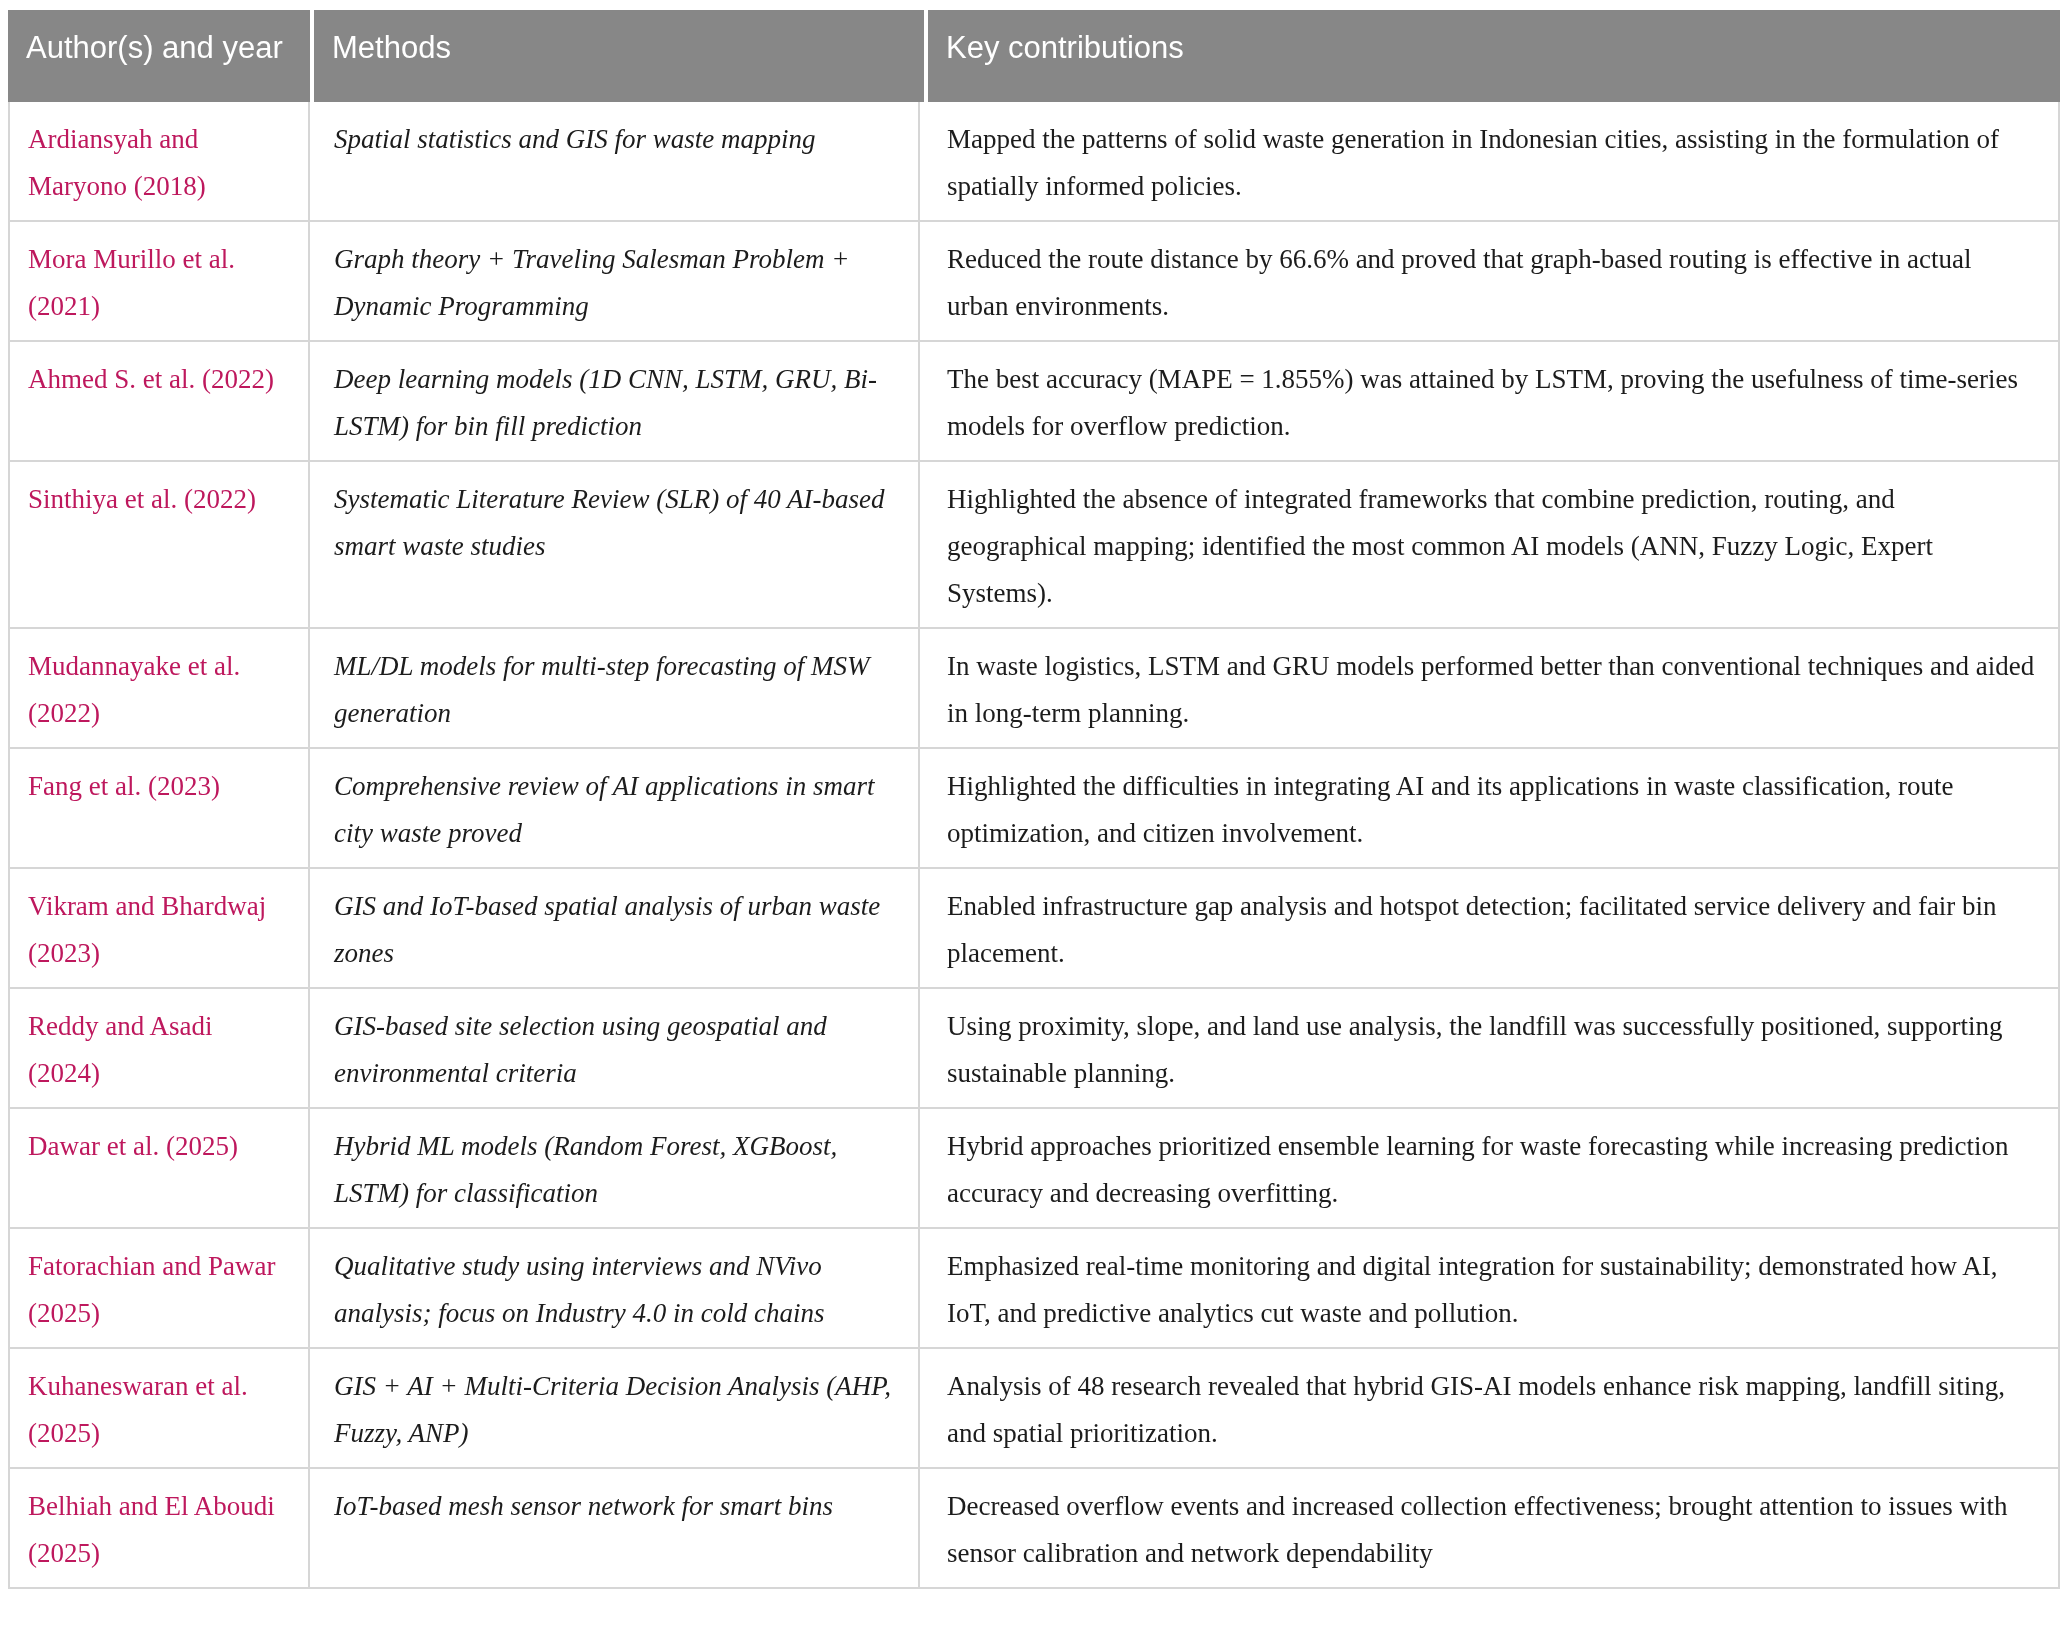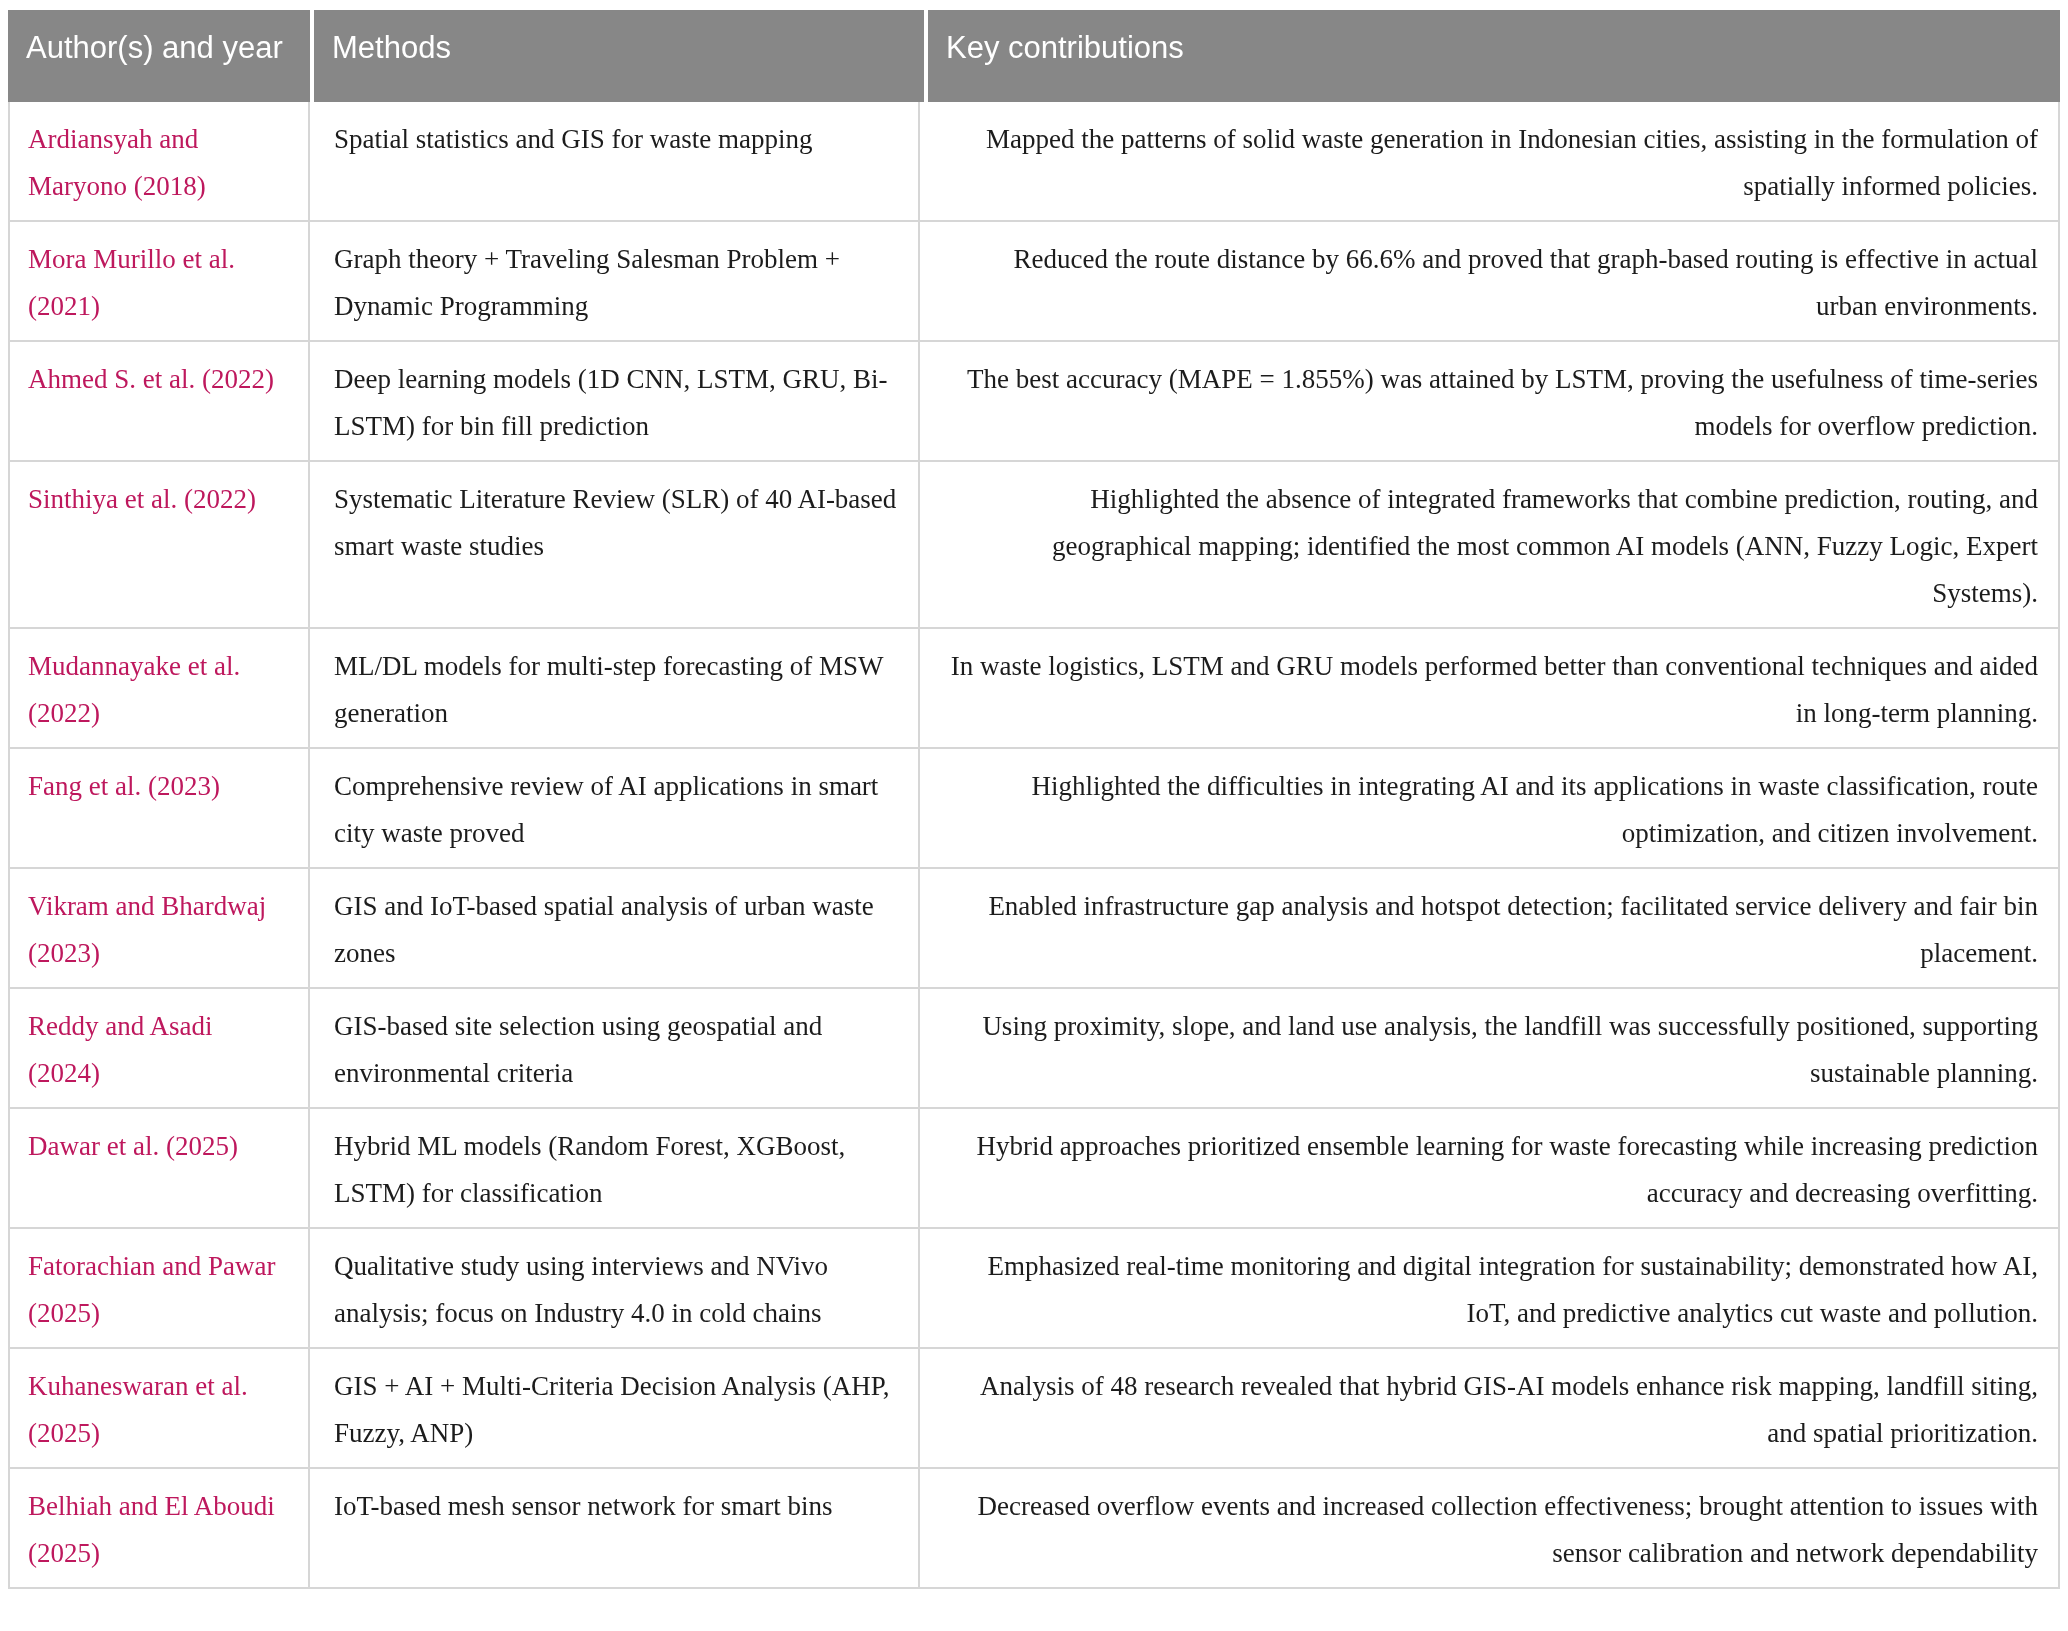--- a/index.html
+++ b/index.html
@@ -51,24 +51,24 @@
   }
   .td.author{
     color:#be185d;
     padding-left:18px;
     padding-right:30px;
     border-right:2px solid #d6d6d6;
   }
   .td.methods{
     padding-right:20px;
     border-right:2px solid #d6d6d6;
+    font-style:italic;
   }
   .td.contrib{
     padding-left:27px;
-    text-align:right;
   }
 </style>
 </head>
 <body>
 
 <div class="table-wrap">
 
   <div class="thead">
     <div class="th">Author(s) and year</div>
     <div class="th">Methods</div>

